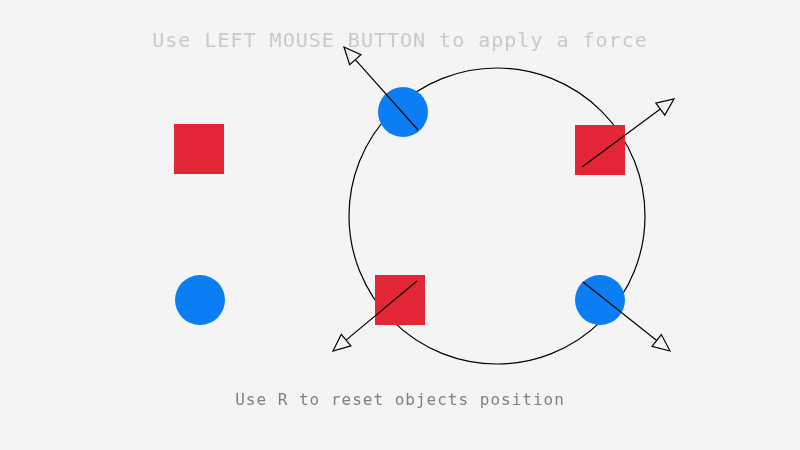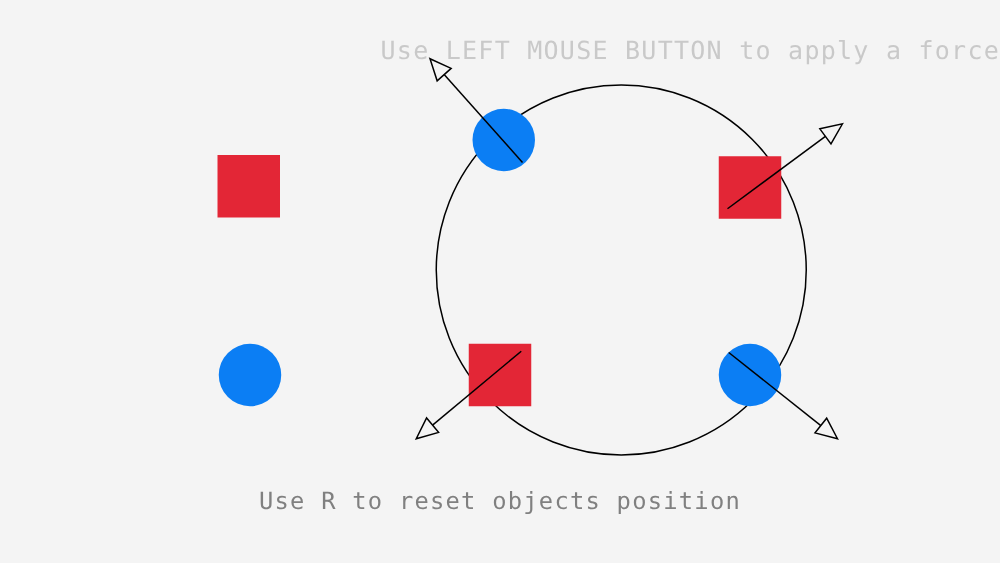--- a/index.html
+++ b/index.html
@@ -31,30 +31,30 @@
     position: absolute;
     white-space: pre;
     font-family: "DejaVu Sans Mono", monospace;
     letter-spacing: 1px;
     user-select: none;
   }
   #hint-top {
     left: 0;
     top: 28px;
     width: 800px;
-    text-align: right;
+    text-align: center;
     font-size: 20px;
     color: #c9c9c9;
   }
   #hint-bottom {
     left: 0;
     top: 390px;
     width: 800px;
     text-align: center;
-    font-size: 19px;
+    font-size: 16px;
     color: #808080;
   }
 </style>
 </head>
 <body>
 
 <div id="stage">
 
   <svg id="scene-svg" viewBox="0 0 800 450">
     <g id="boundary-layer">

